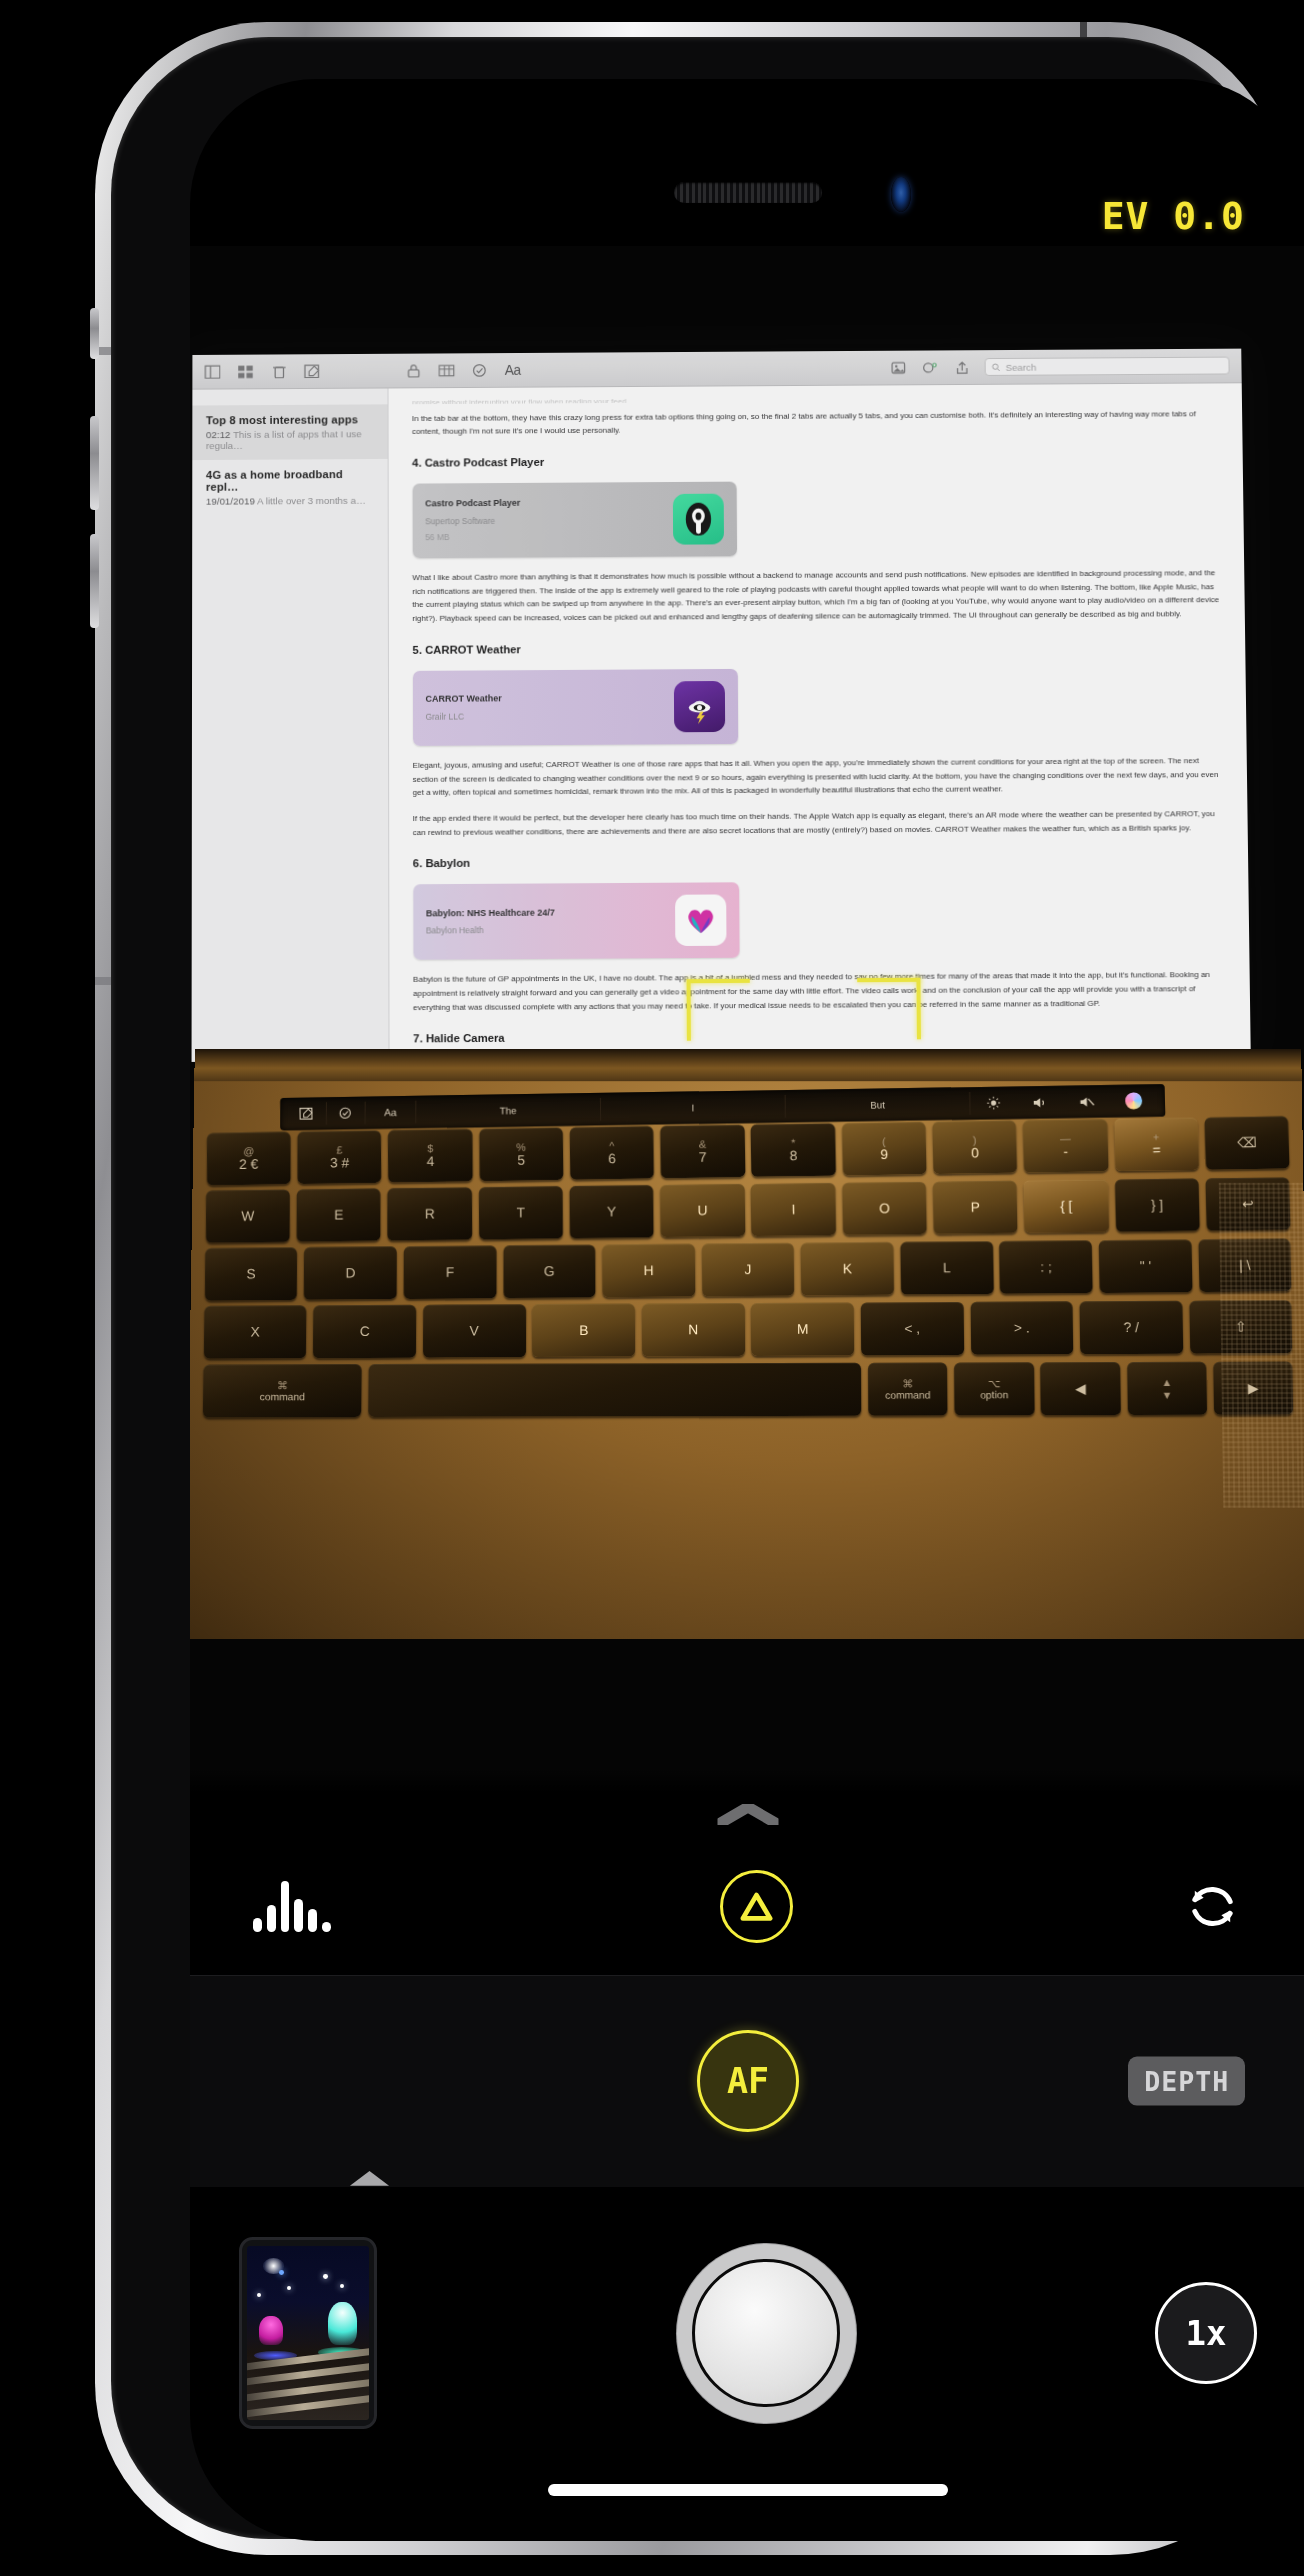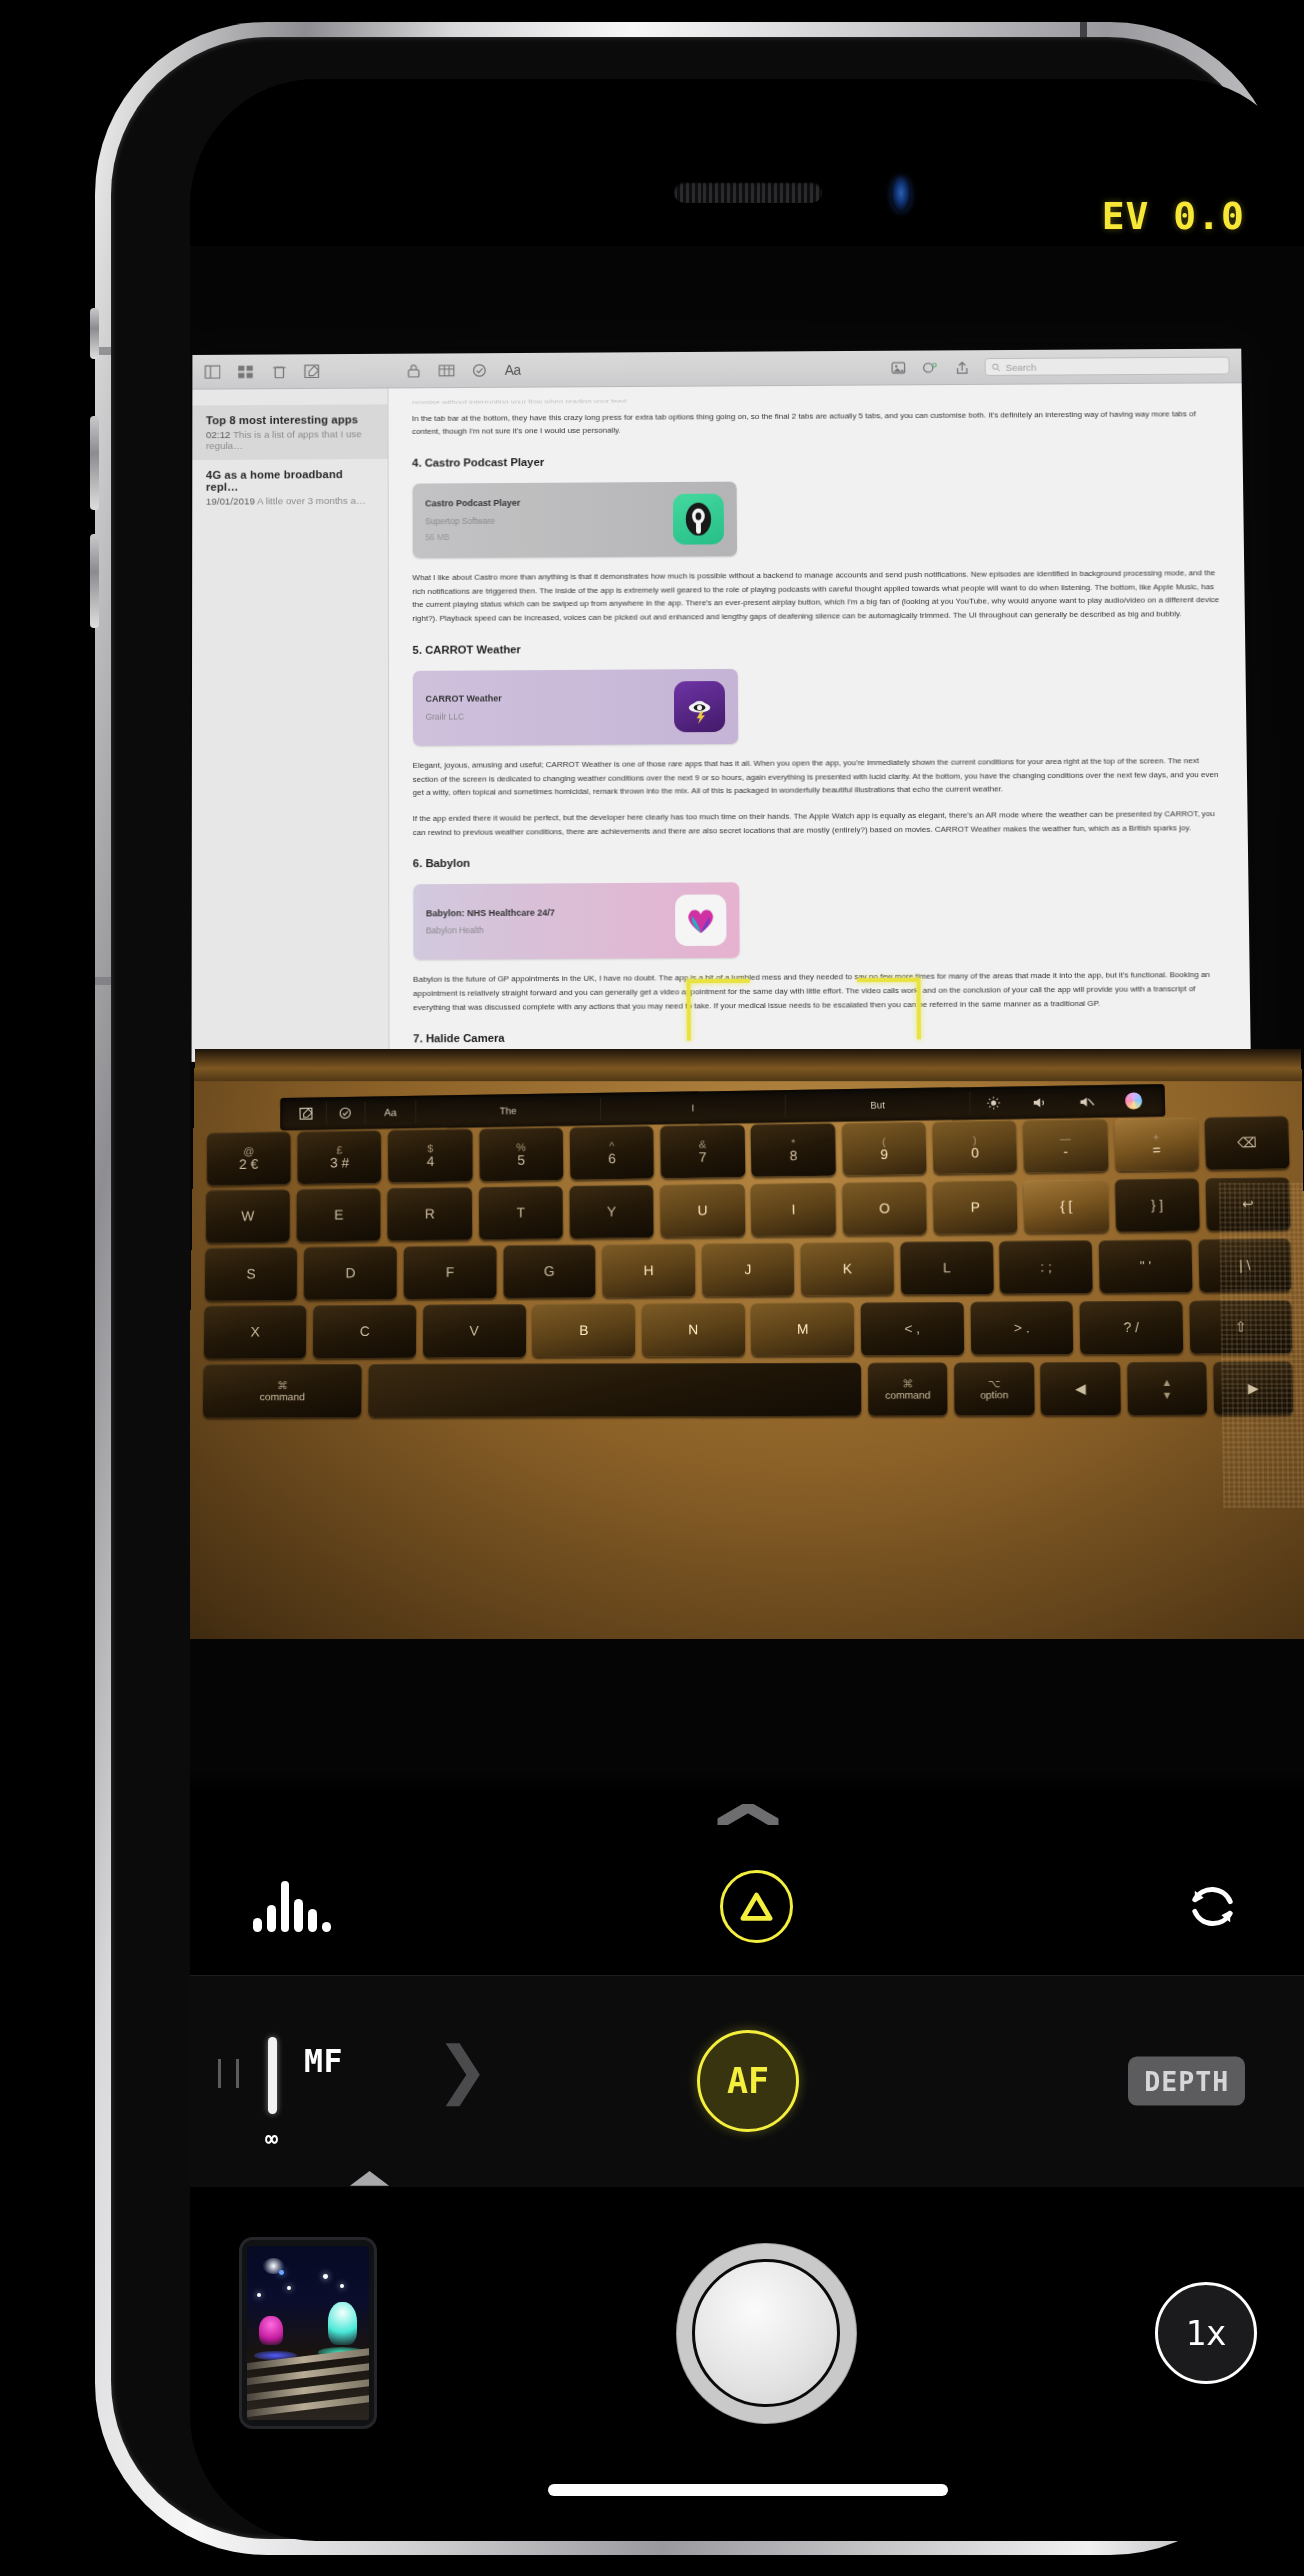--- a/index.html
+++ b/index.html
@@ -263,21 +263,21 @@
     box-shadow:0 0 0 1px #9c9c9e;
   }
   #shutter-inner{
     width:148px; height:148px; border-radius:50%;
     background:radial-gradient(circle at 42% 34%,#fbfbfb,#e2e2e2 62%,#cdcdcd 100%);
     border:3px solid #0a0a0a;
   }
   #zoom-button{
     width:102px; height:102px; border-radius:50%; border:3px solid #fff;
     background:#1b1b1d; display:flex; align-items:center; justify-content:center;
-    color:#fff; font-family:"DejaVu Sans Mono", monospace; font-size:34px; font-weight:400;
+    color:#fff; font-family:"DejaVu Sans Mono", monospace; font-size:34px; font-weight:700;
   }
   #home-indicator{
     position:absolute; left:50%; bottom:45px; transform:translateX(-50%);
     width:400px; height:11.8px; border-radius:5.9px; background:#fff;
   }
 </style>
 </head>
 <body>
 
 <div id="phone-frame">
@@ -725,30 +725,20 @@
         <svg width="61" height="61" viewBox="0 0 62 62">
             <path d="M13 24 a20 20 0 0 1 36 2" fill="none" stroke="#fff" stroke-width="5" stroke-linecap="round"></path>
             <path d="M49 38 a20 20 0 0 1 -36 -2" fill="none" stroke="#fff" stroke-width="5" stroke-linecap="round"></path>
             <path d="M13 15 L13 27 L22 22 Z" fill="#fff"></path>
             <path d="M49 47 L49 35 L40 40 Z" fill="#fff"></path>
           </svg>
       </div>
     </div>
 
     <div id="focus-row">
-      <div id="mf-group">
-        <div id="mf-ticks">
-            <i></i>
-            <i></i>
-          </div>
-        <div id="mf-handle"></div>
-        <div id="mf-label">MF</div>
-        <div id="mf-infinity">∞</div>
-        <div id="mf-chevron">❯</div>
-      </div>
       <div id="af-button">AF</div>
       <div id="depth-button">DEPTH</div>
       <div id="focus-caret">
         <svg width="43" height="17.7" viewBox="0 0 44 18">
             <path d="M22 2 L42 17 L2 17 Z" fill="#a9a9ab"></path>
           </svg>
       </div>
     </div>
 
     <div id="shutter-row">

